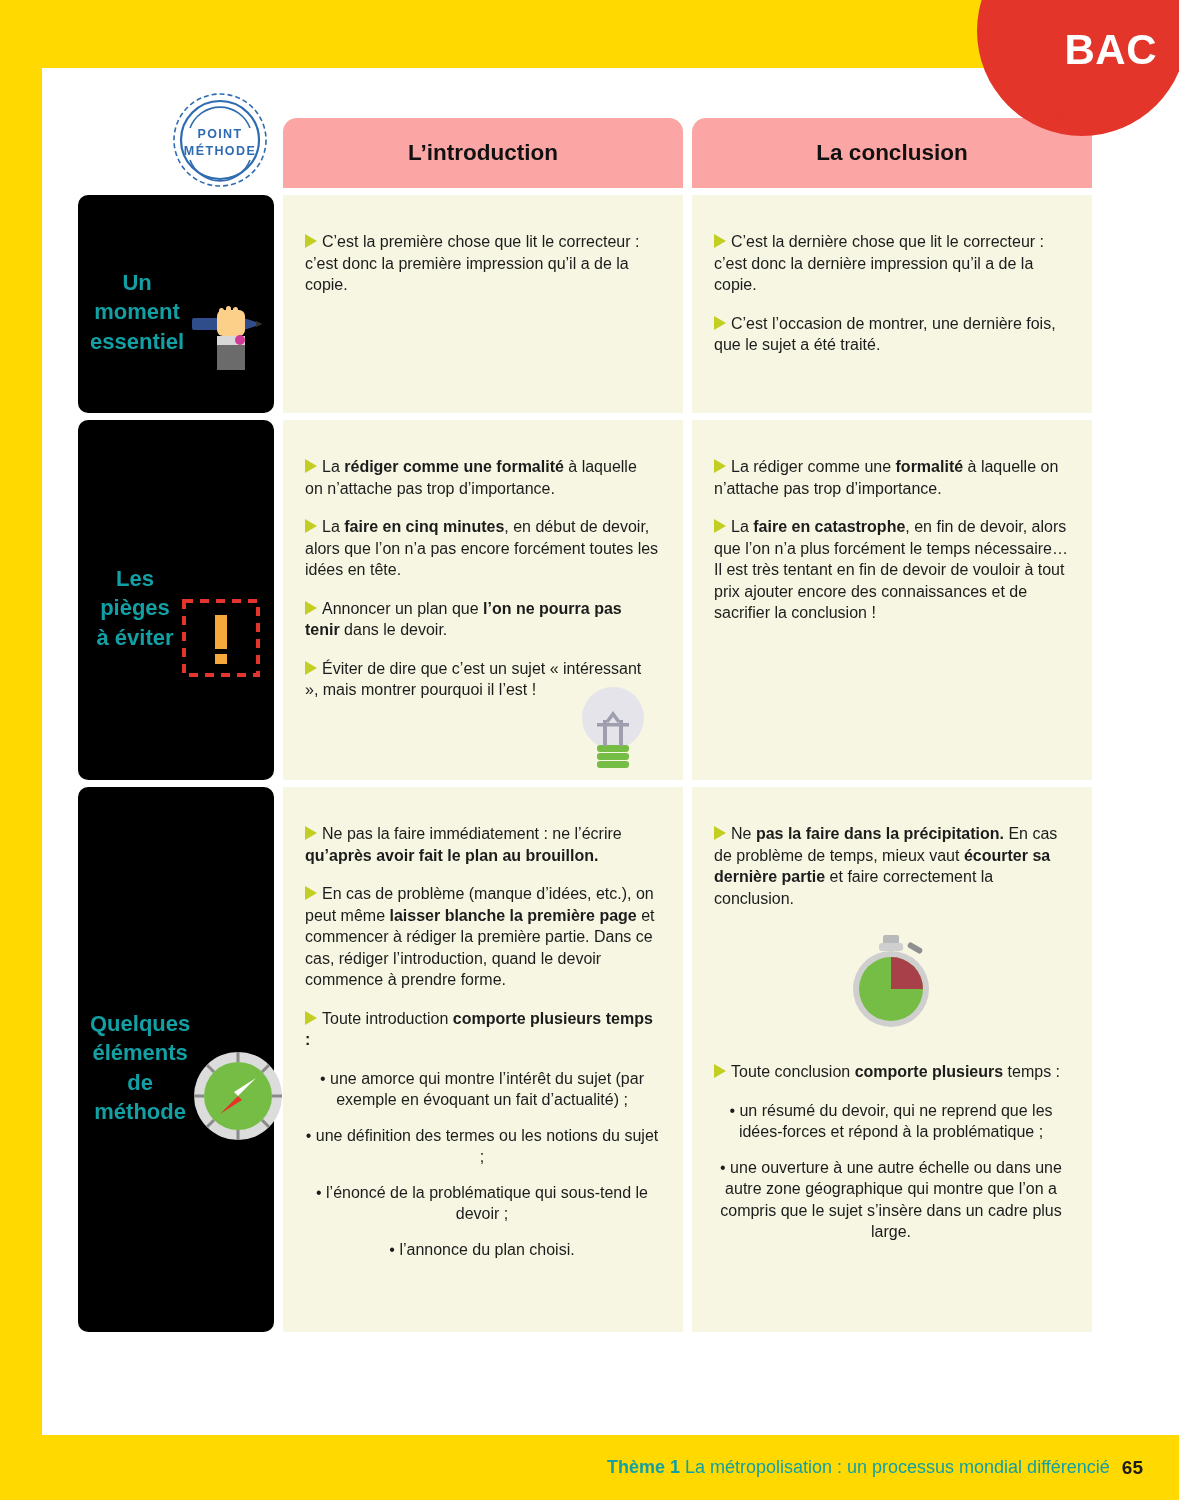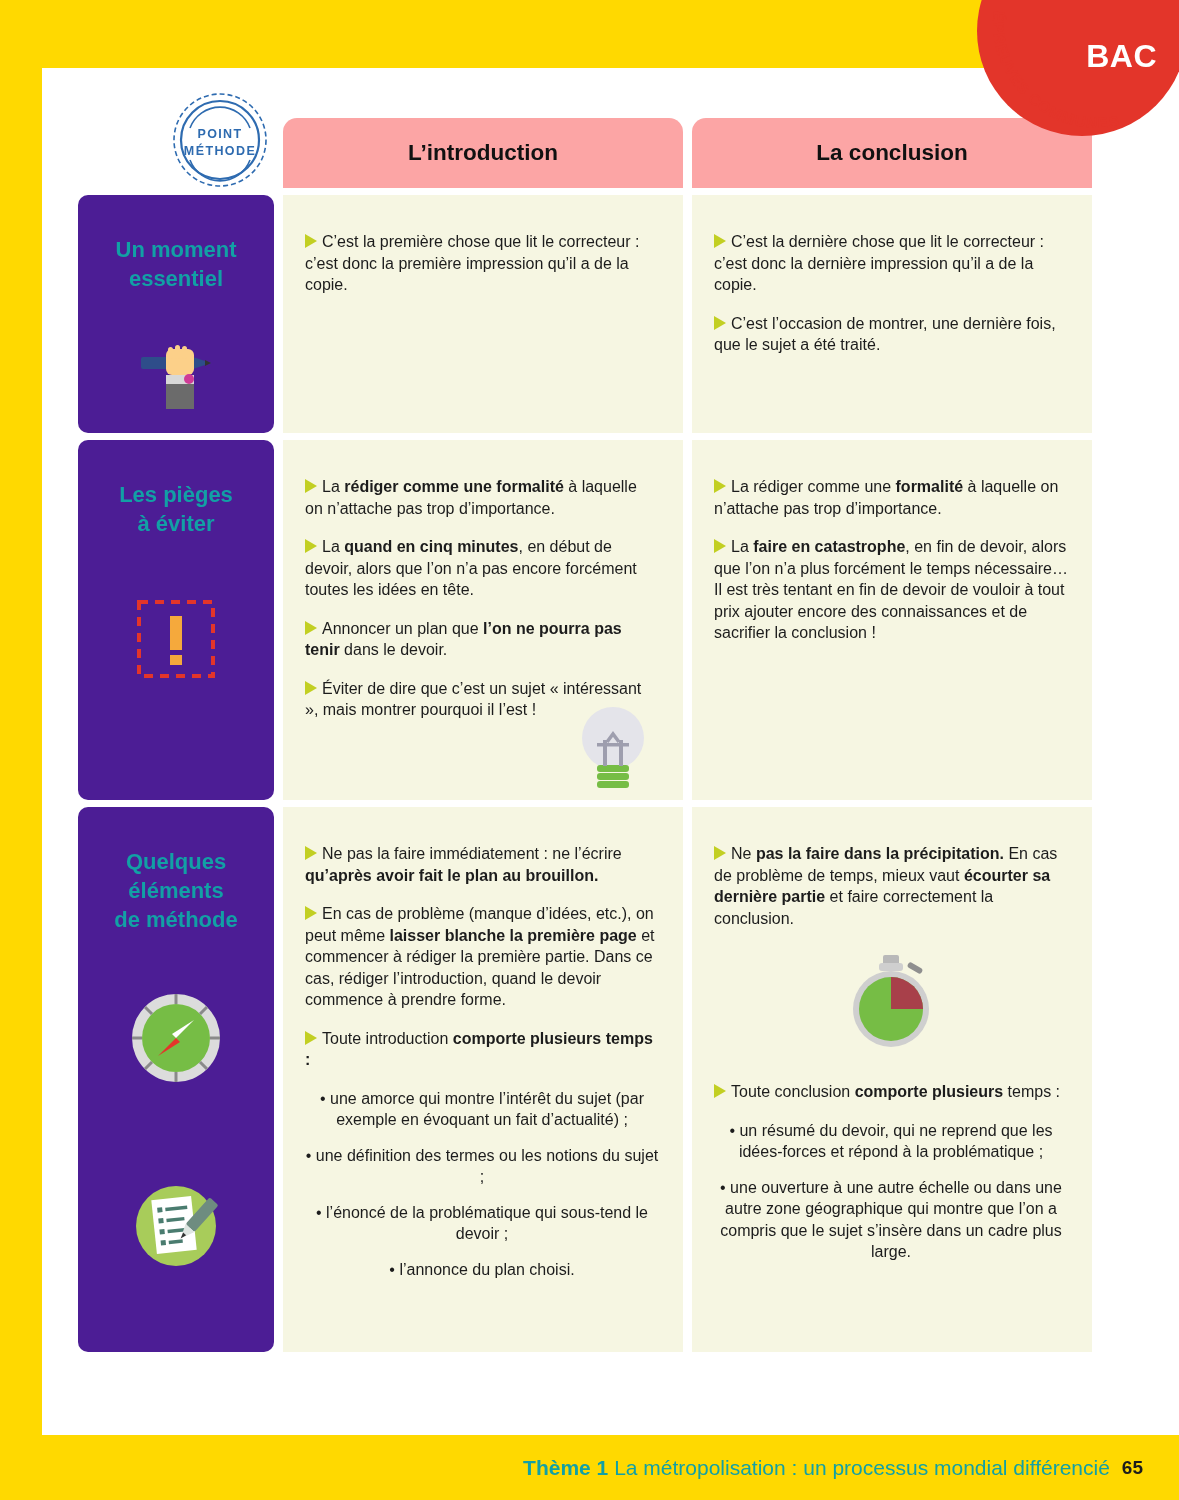--- a/index.html
+++ b/index.html
@@ -35,22 +35,22 @@
     background: #ffffff; border-bottom-right-radius: 34px;
   }
 
   
   .bac-badge {
     position: absolute; right: -8px; top: -74px;
     width: 210px; height: 210px; border-radius: 50%;
     background: #e3352a; z-index: 40;
   }
   .bac-text {
-    position: absolute; right: 22px; top: 38px;
-    color: #ffffff; font-weight: bold; font-size: 32px;
+    position: absolute; right: 22px; top: 26px;
+    color: #ffffff; font-weight: bold; font-size: 42px;
     letter-spacing: 0.5px; z-index: 41;
     font-family: "Liberation Sans", sans-serif;
   }
   .epreuves-arc {
     position: absolute; right: 8px; top: 8px;
     width: 186px; height: 120px; z-index: 42;
   }
   .epreuves-arc text {
     fill: #e3352a; font-size: 15.5px; font-weight: bold;
     letter-spacing: 1.1px;
@@ -78,24 +78,24 @@
     flex: 1; background: #fca5a5;
     border-radius: 14px 14px 0 0;
     display: flex; align-items: center; justify-content: center;
     color: #111111; font-weight: bold; font-size: 22.5px;
   }
 
   .band {
     display: flex; gap: 9px; margin-top: 7px;
   }
   .side-cell {
-    width: 196px; background: #4c1d95;
+    width: 196px; background: #000000;
     border-radius: 10px;
     padding: 40px 12px 24px;
-    display: flex; flex-direction: column; align-items: center;
+    display: flex; flex-direction: row; align-items: center;
   }
   .side-title {
     color: #12a0a5; font-weight: bold; font-size: 22px;
     text-align: center; line-height: 1.32;
   }
   .content-cell {
     flex: 1; background: #f6f6e2;
     padding: 36px 24px 26px 22px;
     position: relative;
   }
@@ -133,21 +133,21 @@
   .stopwatch-wrap { display: flex; justify-content: center; margin: 22px 0 30px; }
 
   
   .footer {
     position: absolute; left: 0; bottom: 0; width: 1179px; height: 65px;
     background: #ffd900;
     display: flex; align-items: center; justify-content: flex-end;
     padding-right: 36px;
     z-index: 30;
   }
-  .footer-txt { color: #12a0a5; font-size: 21px; }
+  .footer-txt { color: #12a0a5; font-size: 18px; }
   .footer-txt b { color: #12a0a5; font-weight: bold; }
   .footer-page { color: #1c1c1c; font-weight: bold; font-size: 19px; margin-left: 12px; }
 </style>
 </head>
 <body>
 
 <div class="page">
 
   <div class="band-top"></div>
   <div class="band-left"></div>
@@ -219,21 +219,21 @@
         <div class="icon-wrap icon-warn">
           <svg width="82" height="82" viewBox="0 0 82 82">
             <rect x="4" y="4" width="74" height="74" fill="none" stroke="#e3352a" stroke-width="4" stroke-dasharray="9 7"></rect>
             <rect x="35" y="18" width="12" height="34" fill="#f5a93c"></rect>
             <rect x="35" y="57" width="12" height="10" fill="#f5a93c"></rect>
           </svg>
         </div>
       </div>
       <div class="content-cell">
         <p class="bullet"><span class="tri"></span><span>La </span><b>rédiger comme une formalité</b><span> à laquelle on n’attache pas trop d’importance.</span></p>
-        <p class="bullet"><span class="tri"></span><span>La </span><b>quand en cinq minutes</b><span>, en début de devoir, alors que l’on n’a pas encore forcément toutes les idées en tête.</span></p>
+        <p class="bullet"><span class="tri"></span><span>La </span><b>faire en cinq minutes</b><span>, en début de devoir, alors que l’on n’a pas encore forcément toutes les idées en tête.</span></p>
         <p class="bullet"><span class="tri"></span><span>Annoncer un plan que </span><b>l’on ne pourra pas tenir</b><span> dans le devoir.</span></p>
         <p class="bullet"><span class="tri"></span><span>Éviter de dire que c’est un sujet « intéressant », mais montrer pourquoi il l’est !</span></p>
         <div class="float-bulb">
           <svg width="76" height="92" viewBox="0 0 76 92">
             <circle cx="38" cy="38" r="31" fill="#e4e4ea"></circle>
             <rect x="22" y="65" width="32" height="7" rx="3" fill="#76bd45"></rect>
             <rect x="22" y="73" width="32" height="7" rx="3" fill="#76bd45"></rect>
             <rect x="22" y="81" width="32" height="7" rx="3" fill="#76bd45"></rect>
             <rect x="28" y="40" width="4" height="26" fill="#9e9eae"></rect>
             <rect x="44" y="40" width="4" height="26" fill="#9e9eae"></rect>

